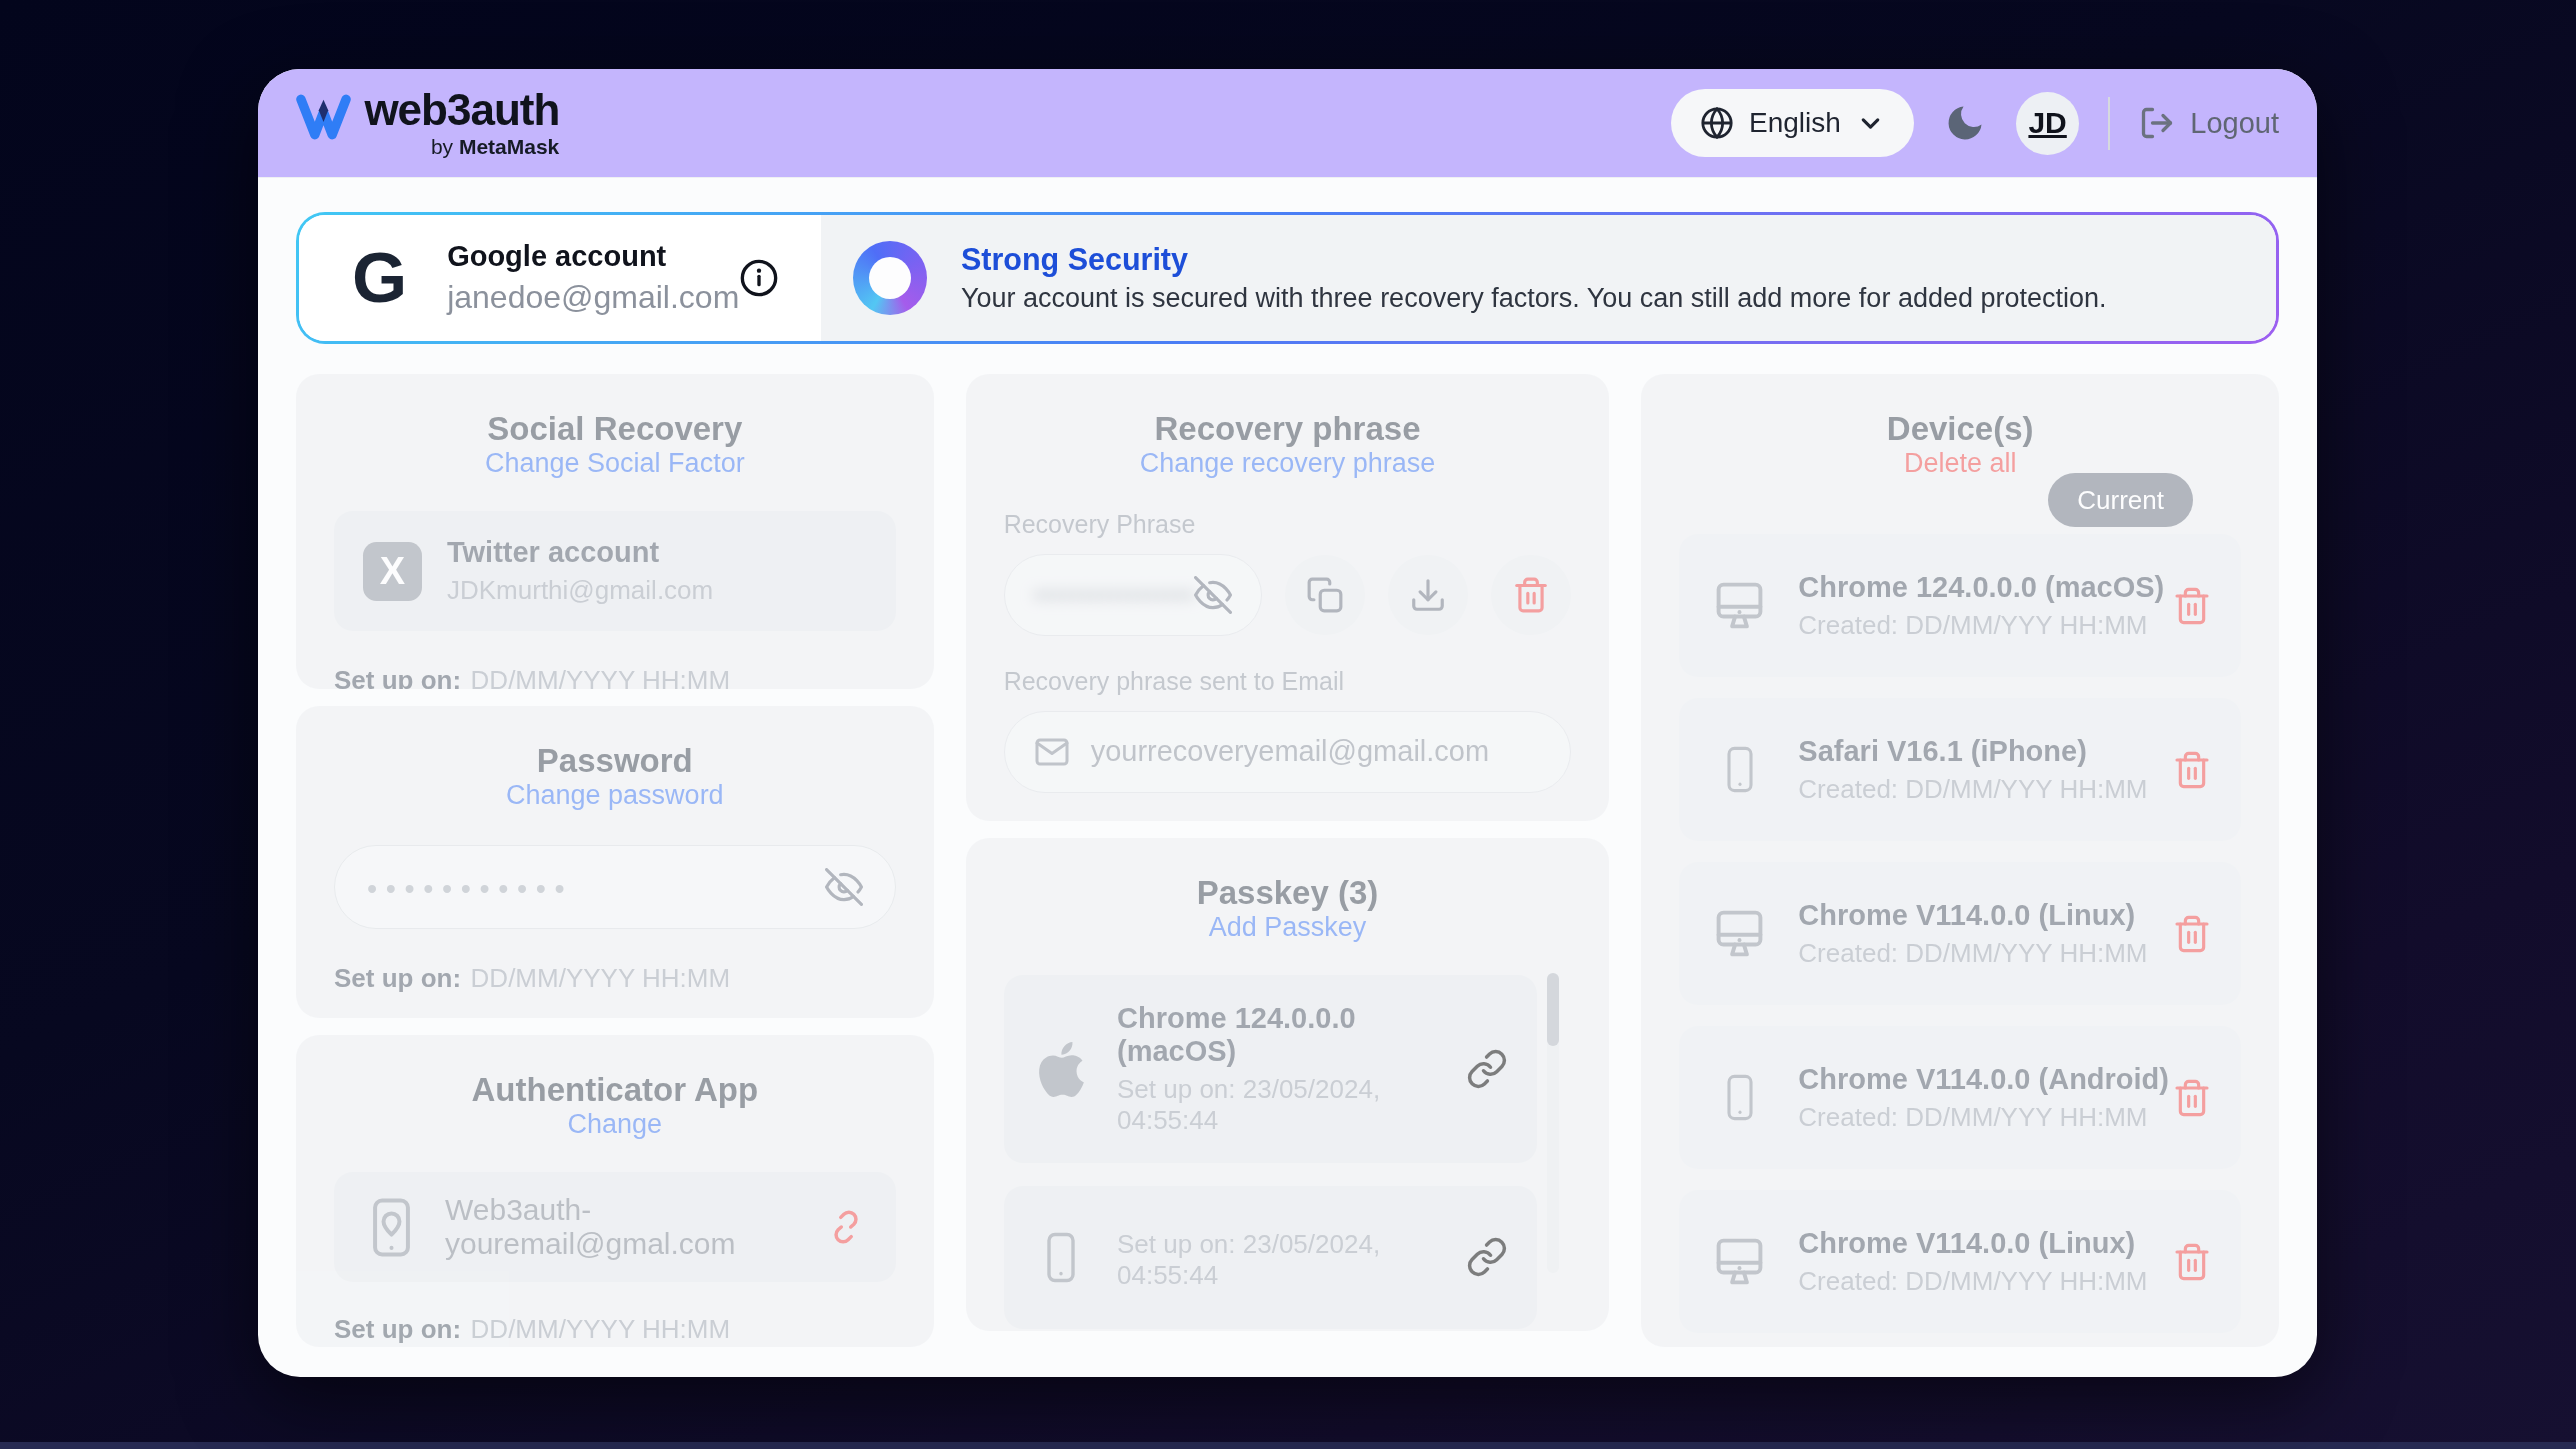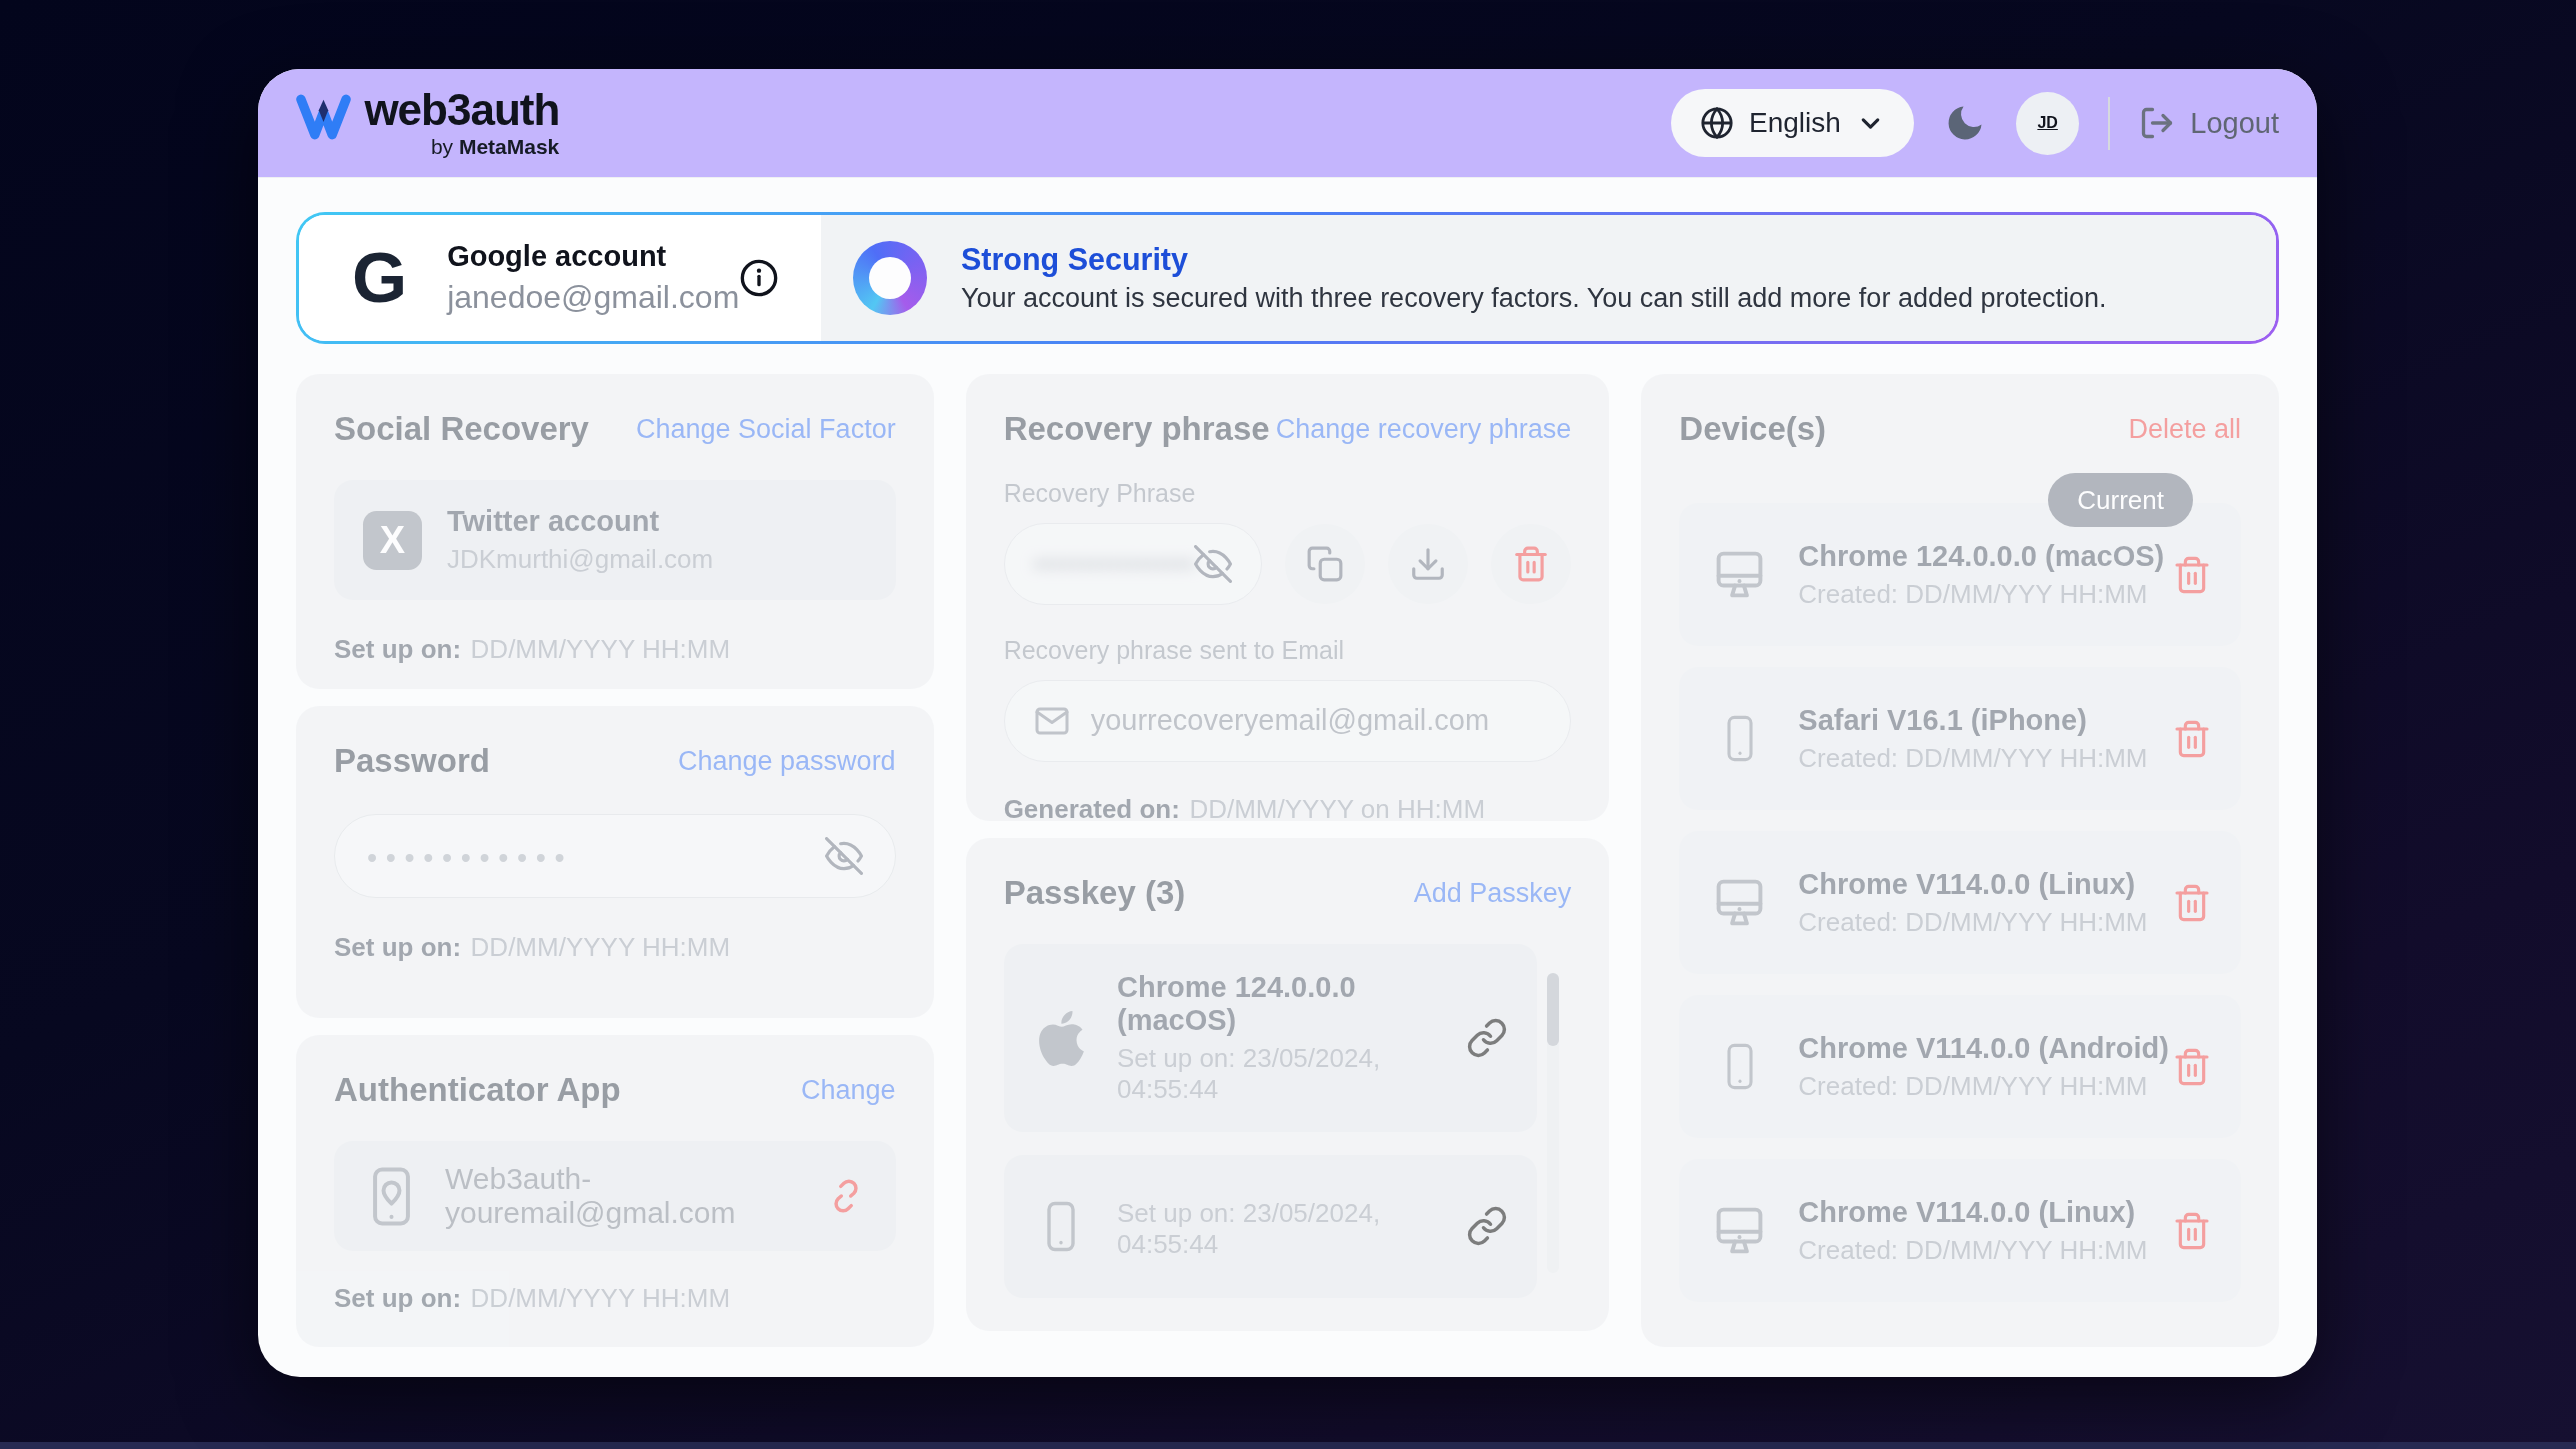--- a/index.html
+++ b/index.html
@@ -32,21 +32,21 @@
   .header-right { margin-left:auto; display:flex; align-items:center; gap:29px; }
   .lang-pill {
     display:flex; align-items:center; gap:15.3px; background:#f6f7f9;
     border-radius:953px; padding:17px 29px; color:#1f2430; font-size:28px; cursor:pointer;
   }
   .icon-btn { display:flex; align-items:center; justify-content:center; cursor:pointer; }
   .moon { color:#5b6577; }
   .avatar {
     width:63px; height:63px; border-radius:50%; background:#edf0f4;
     display:flex; align-items:center; justify-content:center;
-    font-size:16px; font-weight:700; color:#10131c; cursor:pointer;text-decoration:underline;
+    font-size:30px; font-weight:700; color:#10131c; cursor:pointer;text-decoration:underline;
   }
   .vdivider { width:1.9px; height:53px; background:#d6dade; }
   .logout { display:flex; align-items:center; gap:15.3px; color:#5f6673; font-size:29px; cursor:pointer; }
 
   
   .banner-wrap { margin:34px 38px 0 38px; border-radius:29px; padding:2.9px;
     background:linear-gradient(135deg,#41c8f4 0%,#4a7df5 48%,#9d5ff0 100%); }
   .banner { display:flex; border-radius:26px; overflow:hidden; height:126px; background:#ffffff; }
   .banner-left { width:522px; background:#ffffff; display:flex; align-items:center; padding:0 53px; }
   .g-logo { font-size:71px; font-weight:700; color:#1b2433; line-height:1; margin-right:40px; }
@@ -58,21 +58,21 @@
     background:conic-gradient(from 210deg,#53c7f3,#4f6ef7 120deg,#7a62f2 210deg,#a55ceb 300deg,#53c7f3);
     display:flex; align-items:center; justify-content:center; margin-right:34px; flex:0 0 auto; }
   .ring-hole { width:42px; height:42px; border-radius:50%; background:#fdfdfe; }
   .banner-sec .t1 { font-size:30.5px; font-weight:700; color:#1d4ed8; }
   .banner-sec .t2 { font-size:27px; color:#2f3540; margin-top:6.7px; }
 
   
   .content { margin:30.5px 38px 0 38px; display:grid; grid-template-columns:1fr 1fr 1fr; gap:32px; opacity:.5; }
   .col { display:flex; flex-direction:column; gap:17px; }
   .card { background:#eceef1; border-radius:23px; padding:36px 38px; position:relative; overflow:hidden; }
-  .card-h { display:flex; align-items:center; justify-content:space-between; }
+  .card-h { display:flex; align-items:center; justify-content:space-between;flex-direction:column; }
   .card-title { font-size:33px; font-weight:700; color:#38414d; }
   .card-link { font-size:27px; color:#3b74f0; cursor:pointer; }
   .card-link.red { color:#ef4444; }
 
   .inner-row { background:#e3e6ea; border-radius:19px; display:flex; align-items:center; padding:25px 29px; }
   .row-texts .rt1 { font-size:29px; font-weight:600; color:#4b5563; }
   .row-texts .rt2 { font-size:26px; color:#9aa1ac; margin-top:5.7px; }
   .setup-line { font-size:26px; color:#9aa1ac; }
   .setup-line b { color:#4b5563; font-weight:700; margin-right:9.5px; }
 

